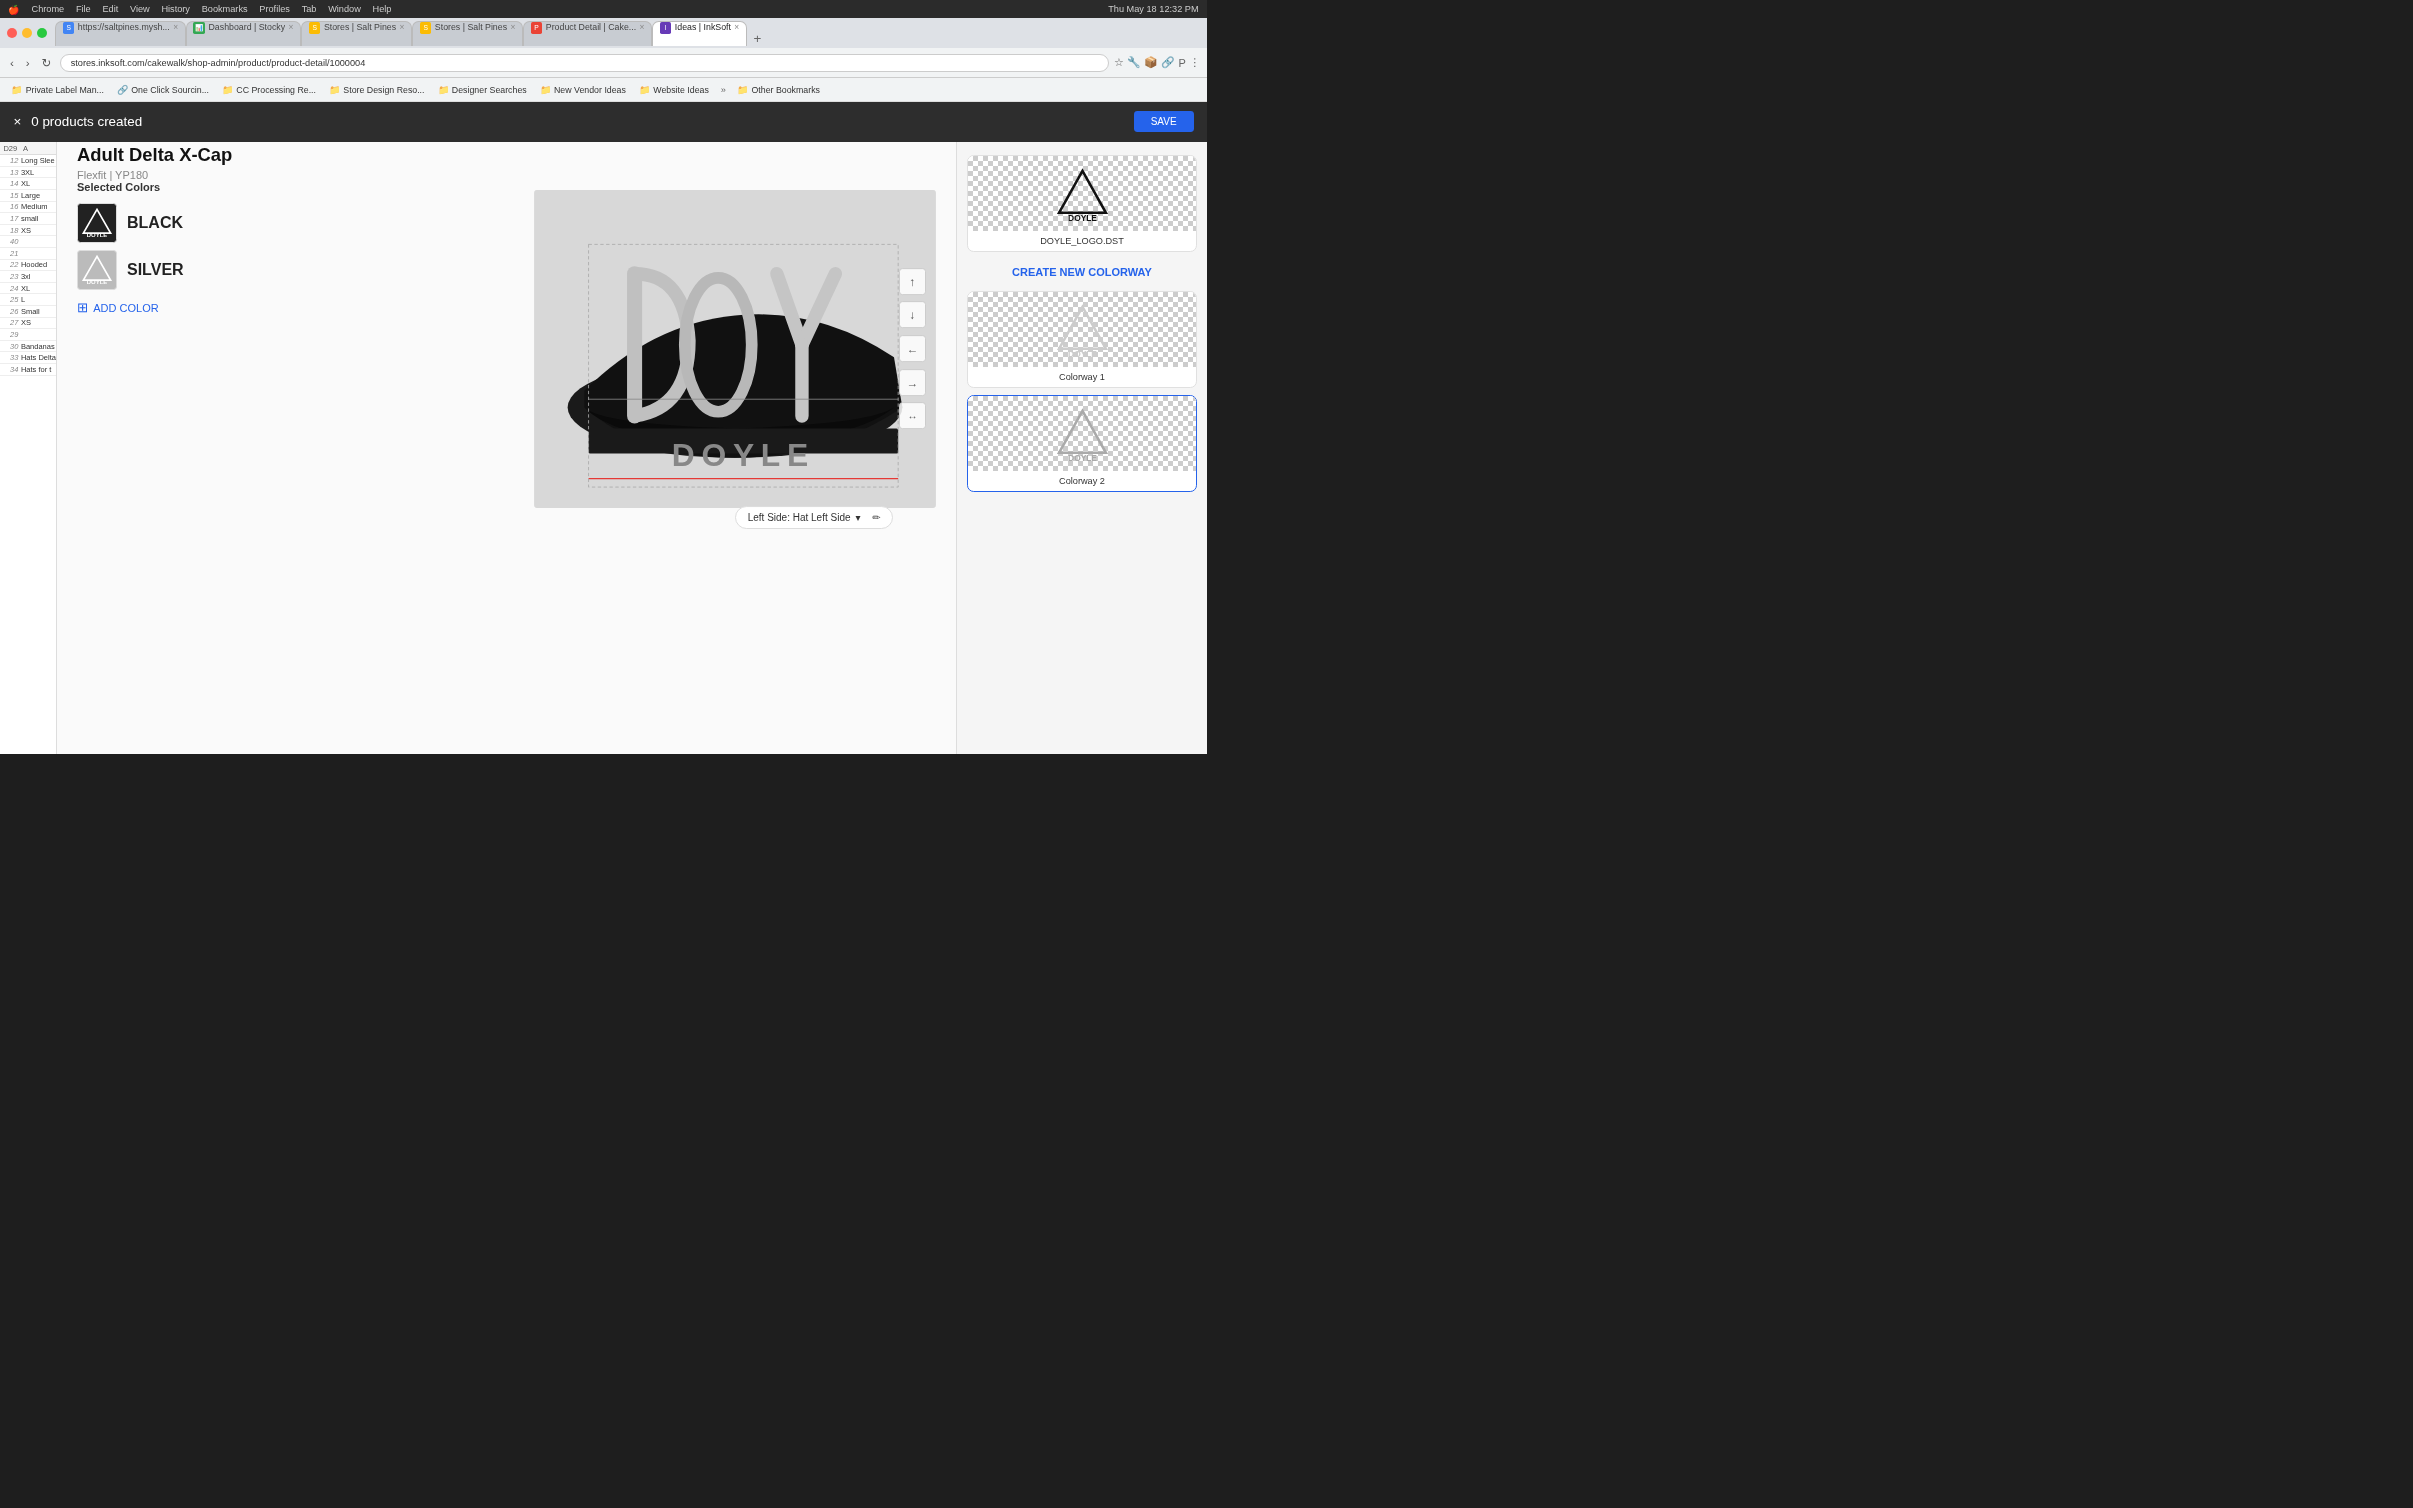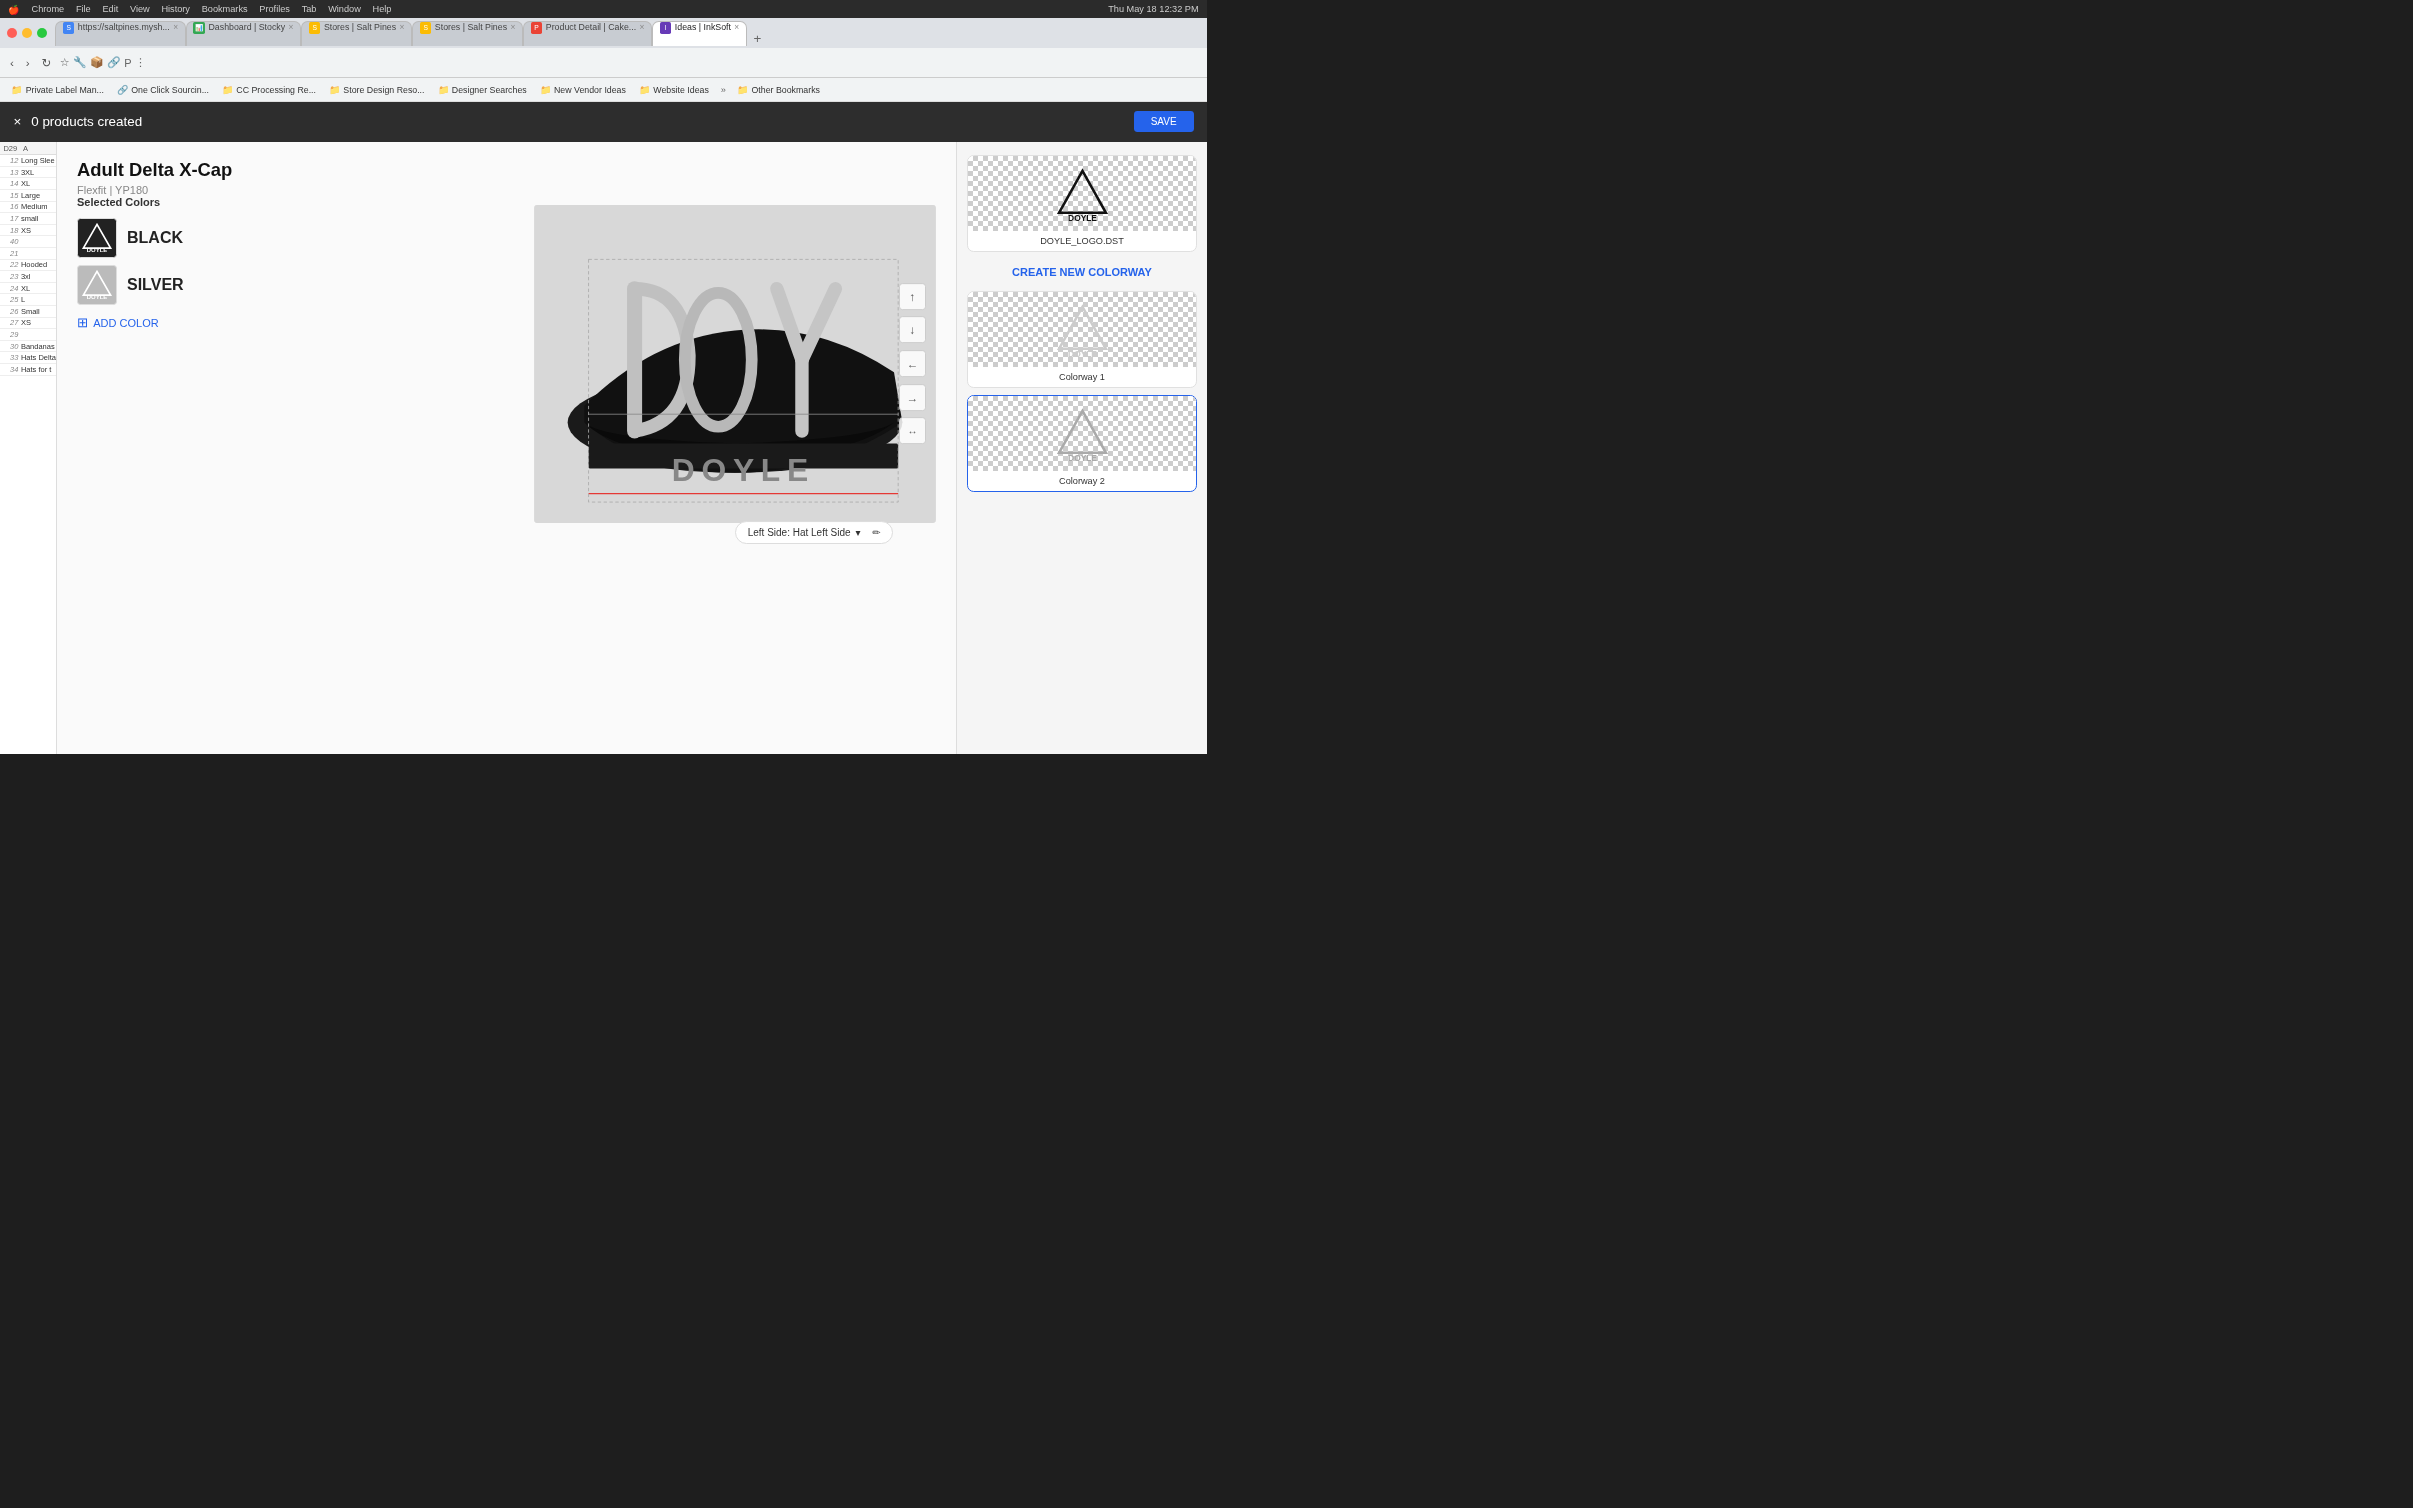--- a/index.html
+++ b/index.html
@@ -196,21 +196,21 @@
       width: 15px;
       text-align: right;
       margin-right: 2.5px;
       font-style: italic;
     }
 
     
     .product-panel {
       flex: 1;
       background: #fafafa;
-      padding: 17px 20px;
+      padding: 2px 20px;
       overflow-y: auto;
       min-width: 0;
     }
 
     .product-title { font-size: 18.4px; font-weight: 600; color: #111; margin-bottom: 3.4px; }
     .product-subtitle { font-size: 11px; color: #888; }
 
     .selected-colors-label { font-size: 11px; font-weight: 600; color: #333; margin-bottom: 10px; }
 
     .color-row {
@@ -448,20 +448,21 @@
         <span class="tab-close">×</span>
       </div>
       <button class="tab-new">+</button>
     </div>
   </div>
 
   <div class="address-bar">
     <button class="nav-btn">‹</button>
     <button class="nav-btn">›</button>
     <button class="nav-btn">↻</button>
+    <input class="address-input" type="text" value="stores.inksoft.com/cakewalk/shop-admin/product/product-detail/1000004" style="">
     <div class="address-icons">
       <span class="addr-icon">☆</span>
       <span class="addr-icon">🔧</span>
       <span class="addr-icon">📦</span>
       <span class="addr-icon">🔗</span>
       <span class="addr-icon">P</span>
       <span class="addr-icon">⋮</span>
     </div>
   </div>
 

